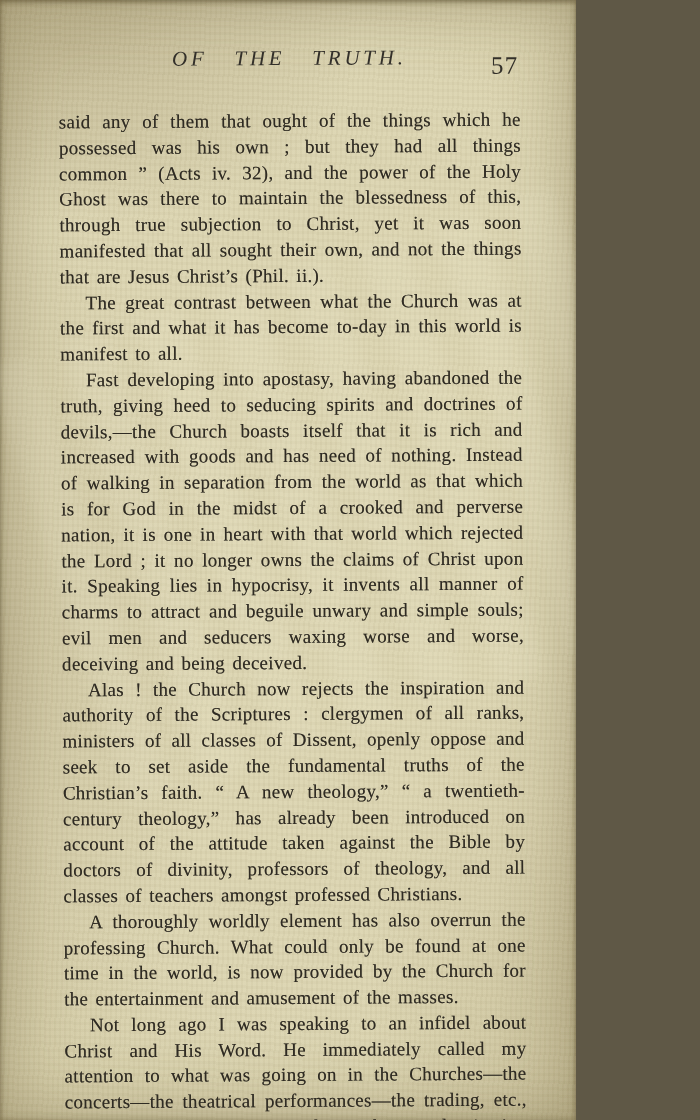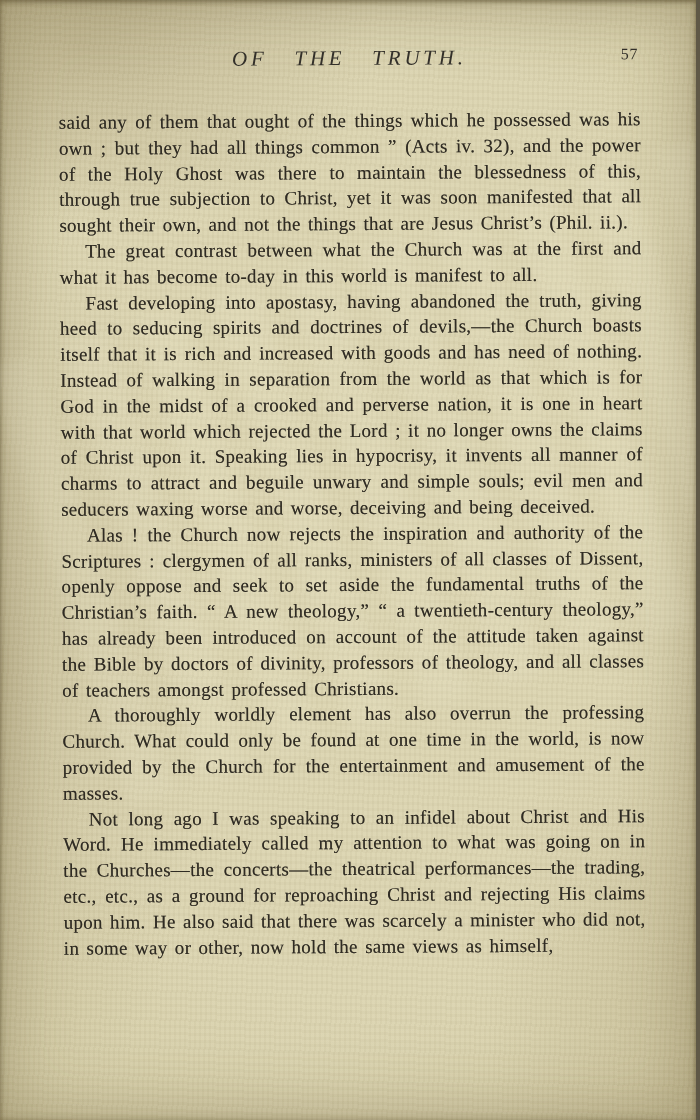--- a/index.html
+++ b/index.html
@@ -5,21 +5,21 @@
   html, body { margin: 0; padding: 0; }
   body {
     width: 700px;
     height: 1120px;
     overflow: hidden;
     background: #5f5846;
     font-family: "Liberation Serif", "DejaVu Serif", serif;
   }
   .page {
     position: relative;
-    width: 696px;
+    width: 576px;
     height: 1120px;
     box-sizing: border-box;
     background:
       radial-gradient(ellipse 420px 260px at 12% 4%, rgba(110, 92, 52, 0.22), rgba(110,92,52,0) 70%),
       radial-gradient(ellipse 300px 700px at 0% 60%, rgba(120, 102, 60, 0.14), rgba(120,102,60,0) 70%),
       radial-gradient(ellipse 300px 500px at 100% 90%, rgba(120, 102, 60, 0.12), rgba(120,102,60,0) 70%),
       radial-gradient(ellipse 600px 900px at 50% 45%, #dcd5b2 55%, #cfc79f 100%);
     box-shadow:
       inset 0 0 70px rgba(92, 76, 40, 0.38),
       inset 0 0 10px rgba(92, 76, 40, 0.35),
@@ -71,22 +71,22 @@
     text-align: center;
     font-style: italic;
     font-size: 21px;
     letter-spacing: 0.18em;
     word-spacing: 0.85em;
     color: #33302a;
   }
   .page-number {
     position: absolute;
     right: 2px;
-    top: 1px;
-    font-size: 16px;
+    top: 7px;
+    font-size: 25px;
     letter-spacing: 0.05em;
     color: #33302a;
   }
   .text-block {
     font-size: 19px;
     line-height: 25.8px;
     text-align: justify;
     letter-spacing: 0.015em;
     word-spacing: 0.12em;
     text-shadow: 0 0 0.5px rgba(47, 43, 35, 0.55);

